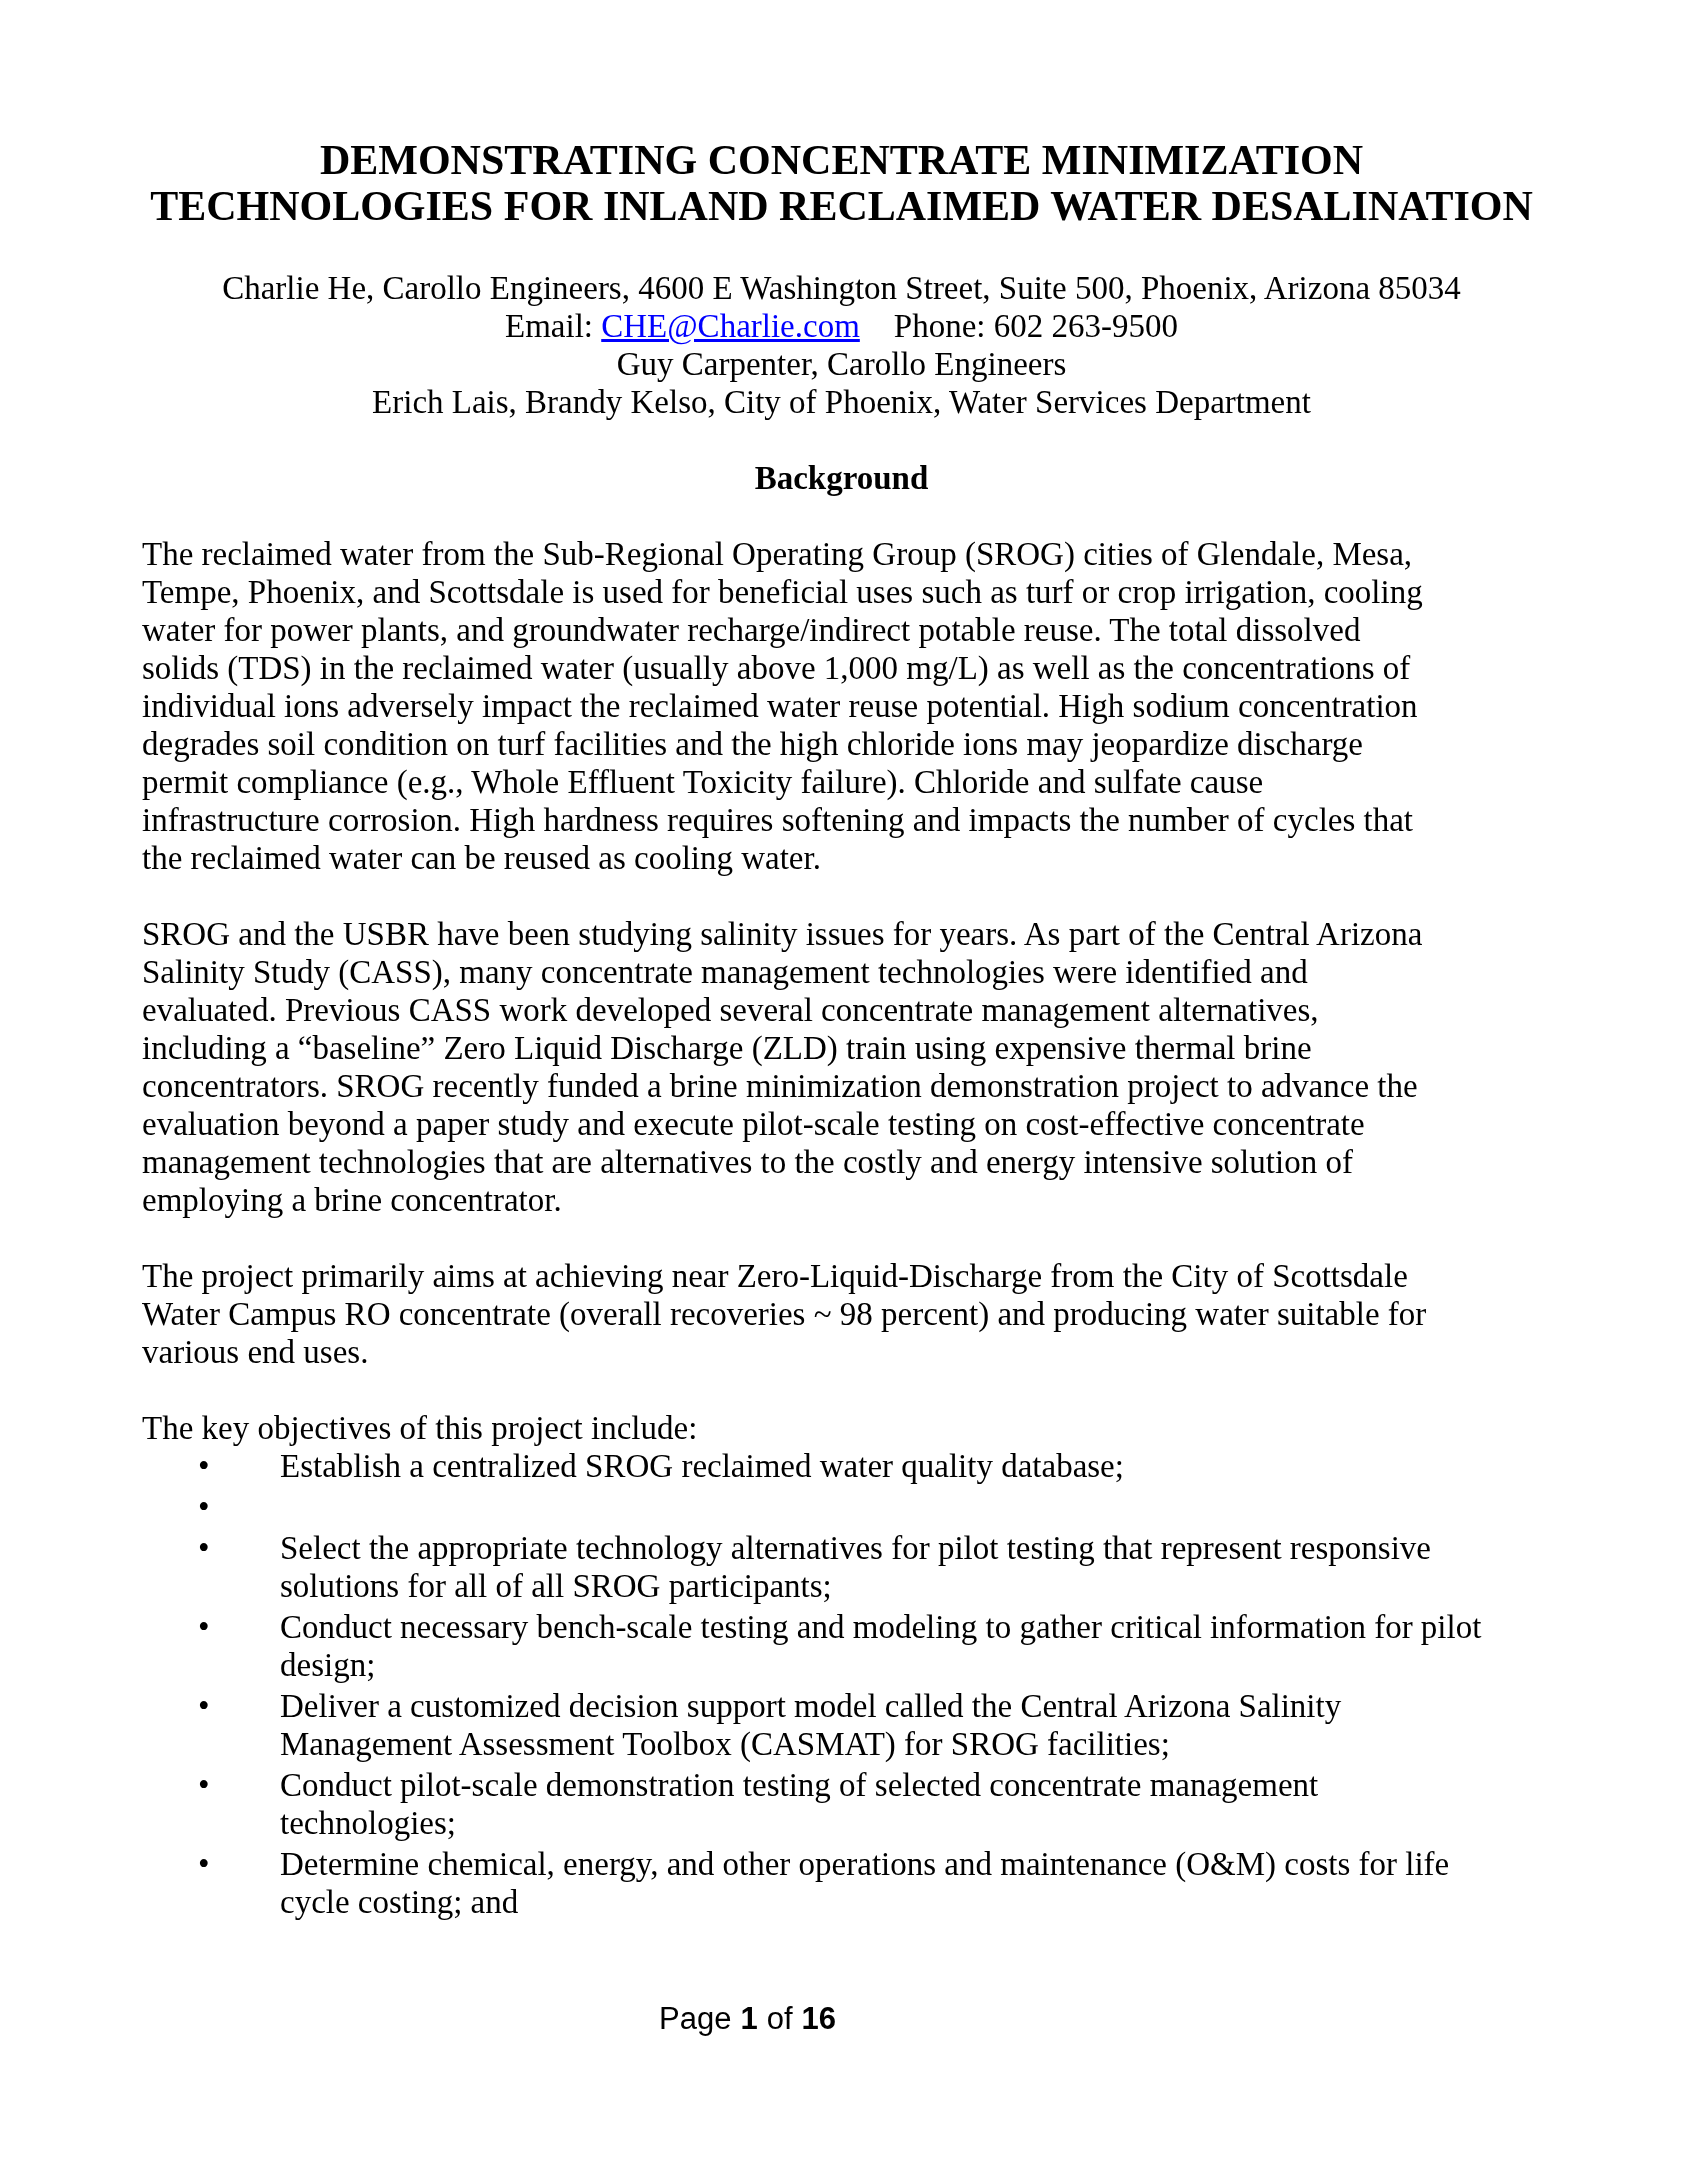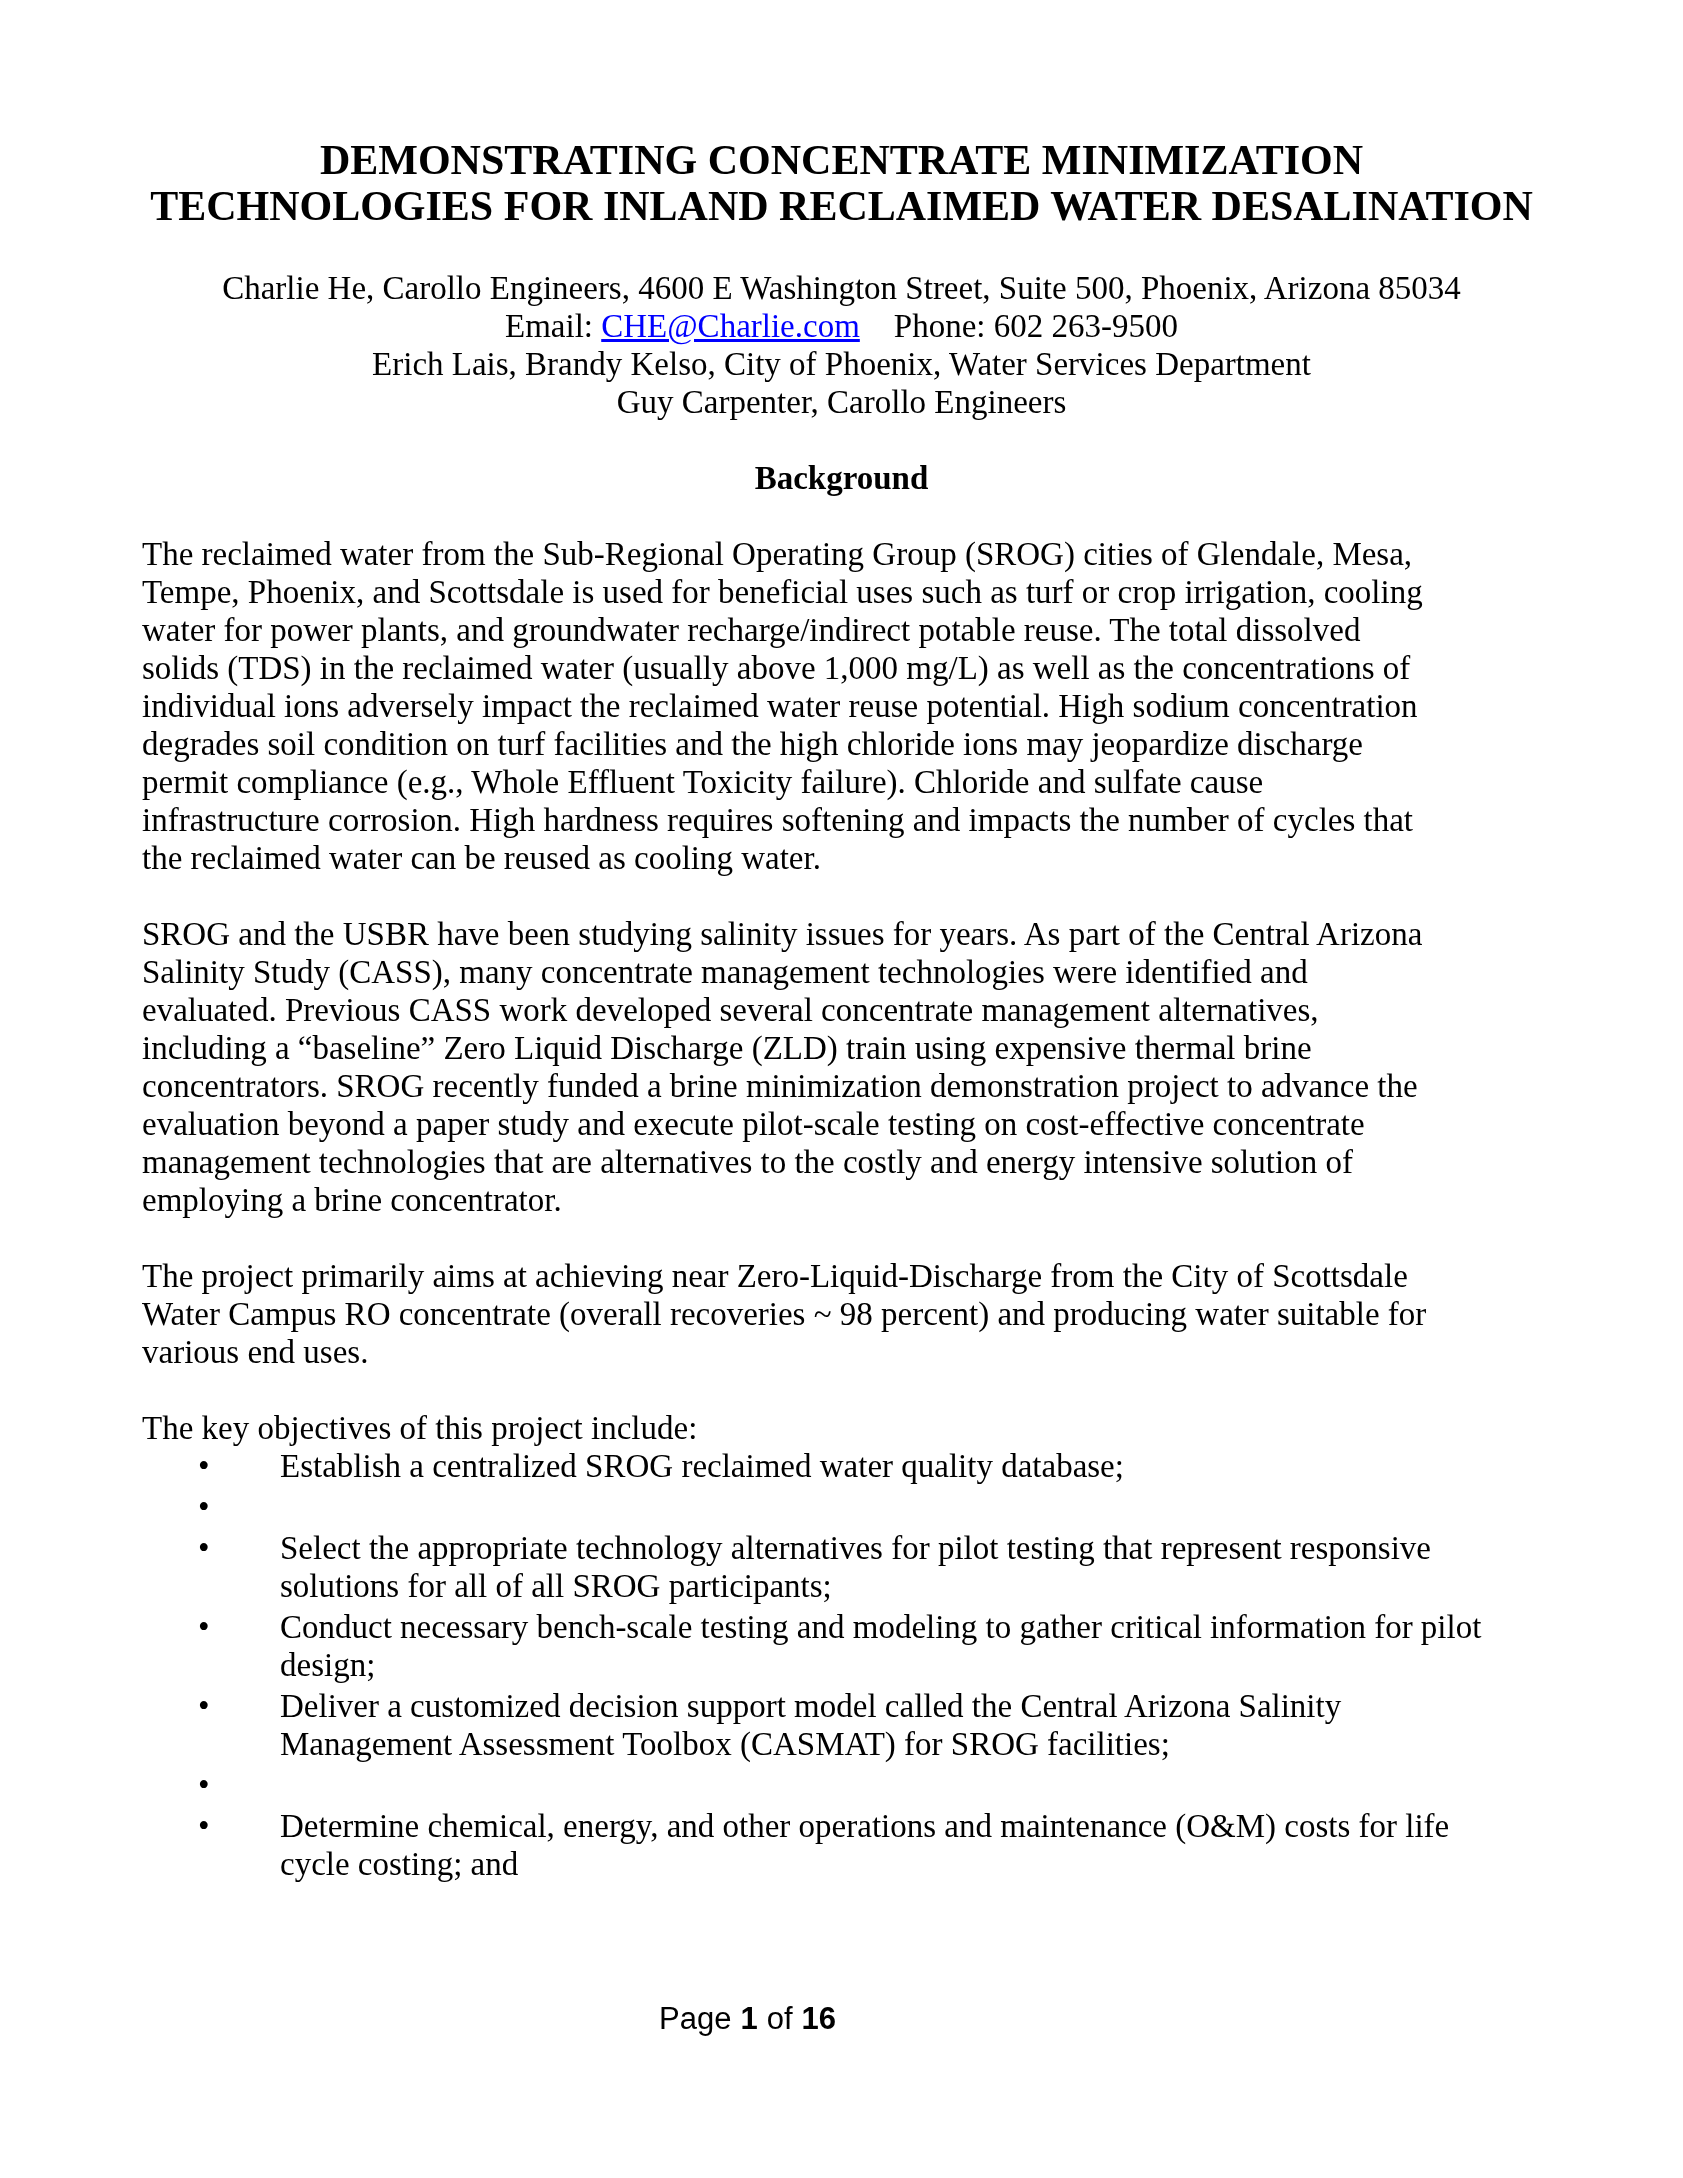--- a/index.html
+++ b/index.html
@@ -92,22 +92,22 @@
 <body>
 
 <div class="page" style="background: rgb(255, 255, 255); color: rgb(0, 0, 0);">
 
   <h1 class="title">DEMONSTRATING CONCENTRATE MINIMIZATION
 TECHNOLOGIES FOR INLAND RECLAIMED WATER DESALINATION</h1>
 
   <div class="authors">
     <div class="author-line">Charlie He, Carollo Engineers, 4600 E Washington Street, Suite 500, Phoenix, Arizona 85034</div>
     <div class="author-line"><span>Email:</span> <a class="email-link" style="color: rgb(0, 0, 255);">CHE@Charlie.com</a><span class="phone">Phone: 602 263-9500</span></div>
+    <div class="author-line">Guy Carpenter, Carollo Engineers</div>
     <div class="author-line">Erich Lais, Brandy Kelso, City of Phoenix, Water Services Department</div>
-    <div class="author-line">Guy Carpenter, Carollo Engineers</div>
   </div>
 
   <h2 class="section-heading">Background</h2>
 
   <p class="para">The reclaimed water from the Sub-Regional Operating Group (SROG) cities of Glendale, Mesa,
 Tempe, Phoenix, and Scottsdale is used for beneficial uses such as turf or crop irrigation, cooling
 water for power plants, and groundwater recharge/indirect potable reuse. The total dissolved
 solids (TDS) in the reclaimed water (usually above 1,000 mg/L) as well as the concentrations of
 individual ions adversely impact the reclaimed water reuse potential. High sodium concentration
 degrades soil condition on turf facilities and the high chloride ions may jeopardize discharge
@@ -148,20 +148,22 @@
         <span class="li-text">Conduct necessary bench-scale testing and modeling to gather critical information for pilot
 design;</span>
       </li>
     <li>
         <span class="bullet">•</span>
         <span class="li-text">Deliver a customized decision support model called the Central Arizona Salinity
 Management Assessment Toolbox (CASMAT) for SROG facilities;</span>
       </li>
     <li>
         <span class="bullet">•</span>
+        <span class="li-text">Conduct pilot-scale demonstration testing of selected concentrate management
+technologies;</span>
       </li>
     <li>
         <span class="bullet">•</span>
         <span class="li-text">Determine chemical, energy, and other operations and maintenance (O&amp;M) costs for life
 cycle costing; and</span>
       </li>
   </ul>
 
   <div class="footer"><span class="seg">Page</span><span class="fgap"></span><span class="seg bold">1</span><span class="fgap"></span><span class="seg">of</span><span class="fgap"></span><span class="seg bold">16</span></div>
 

